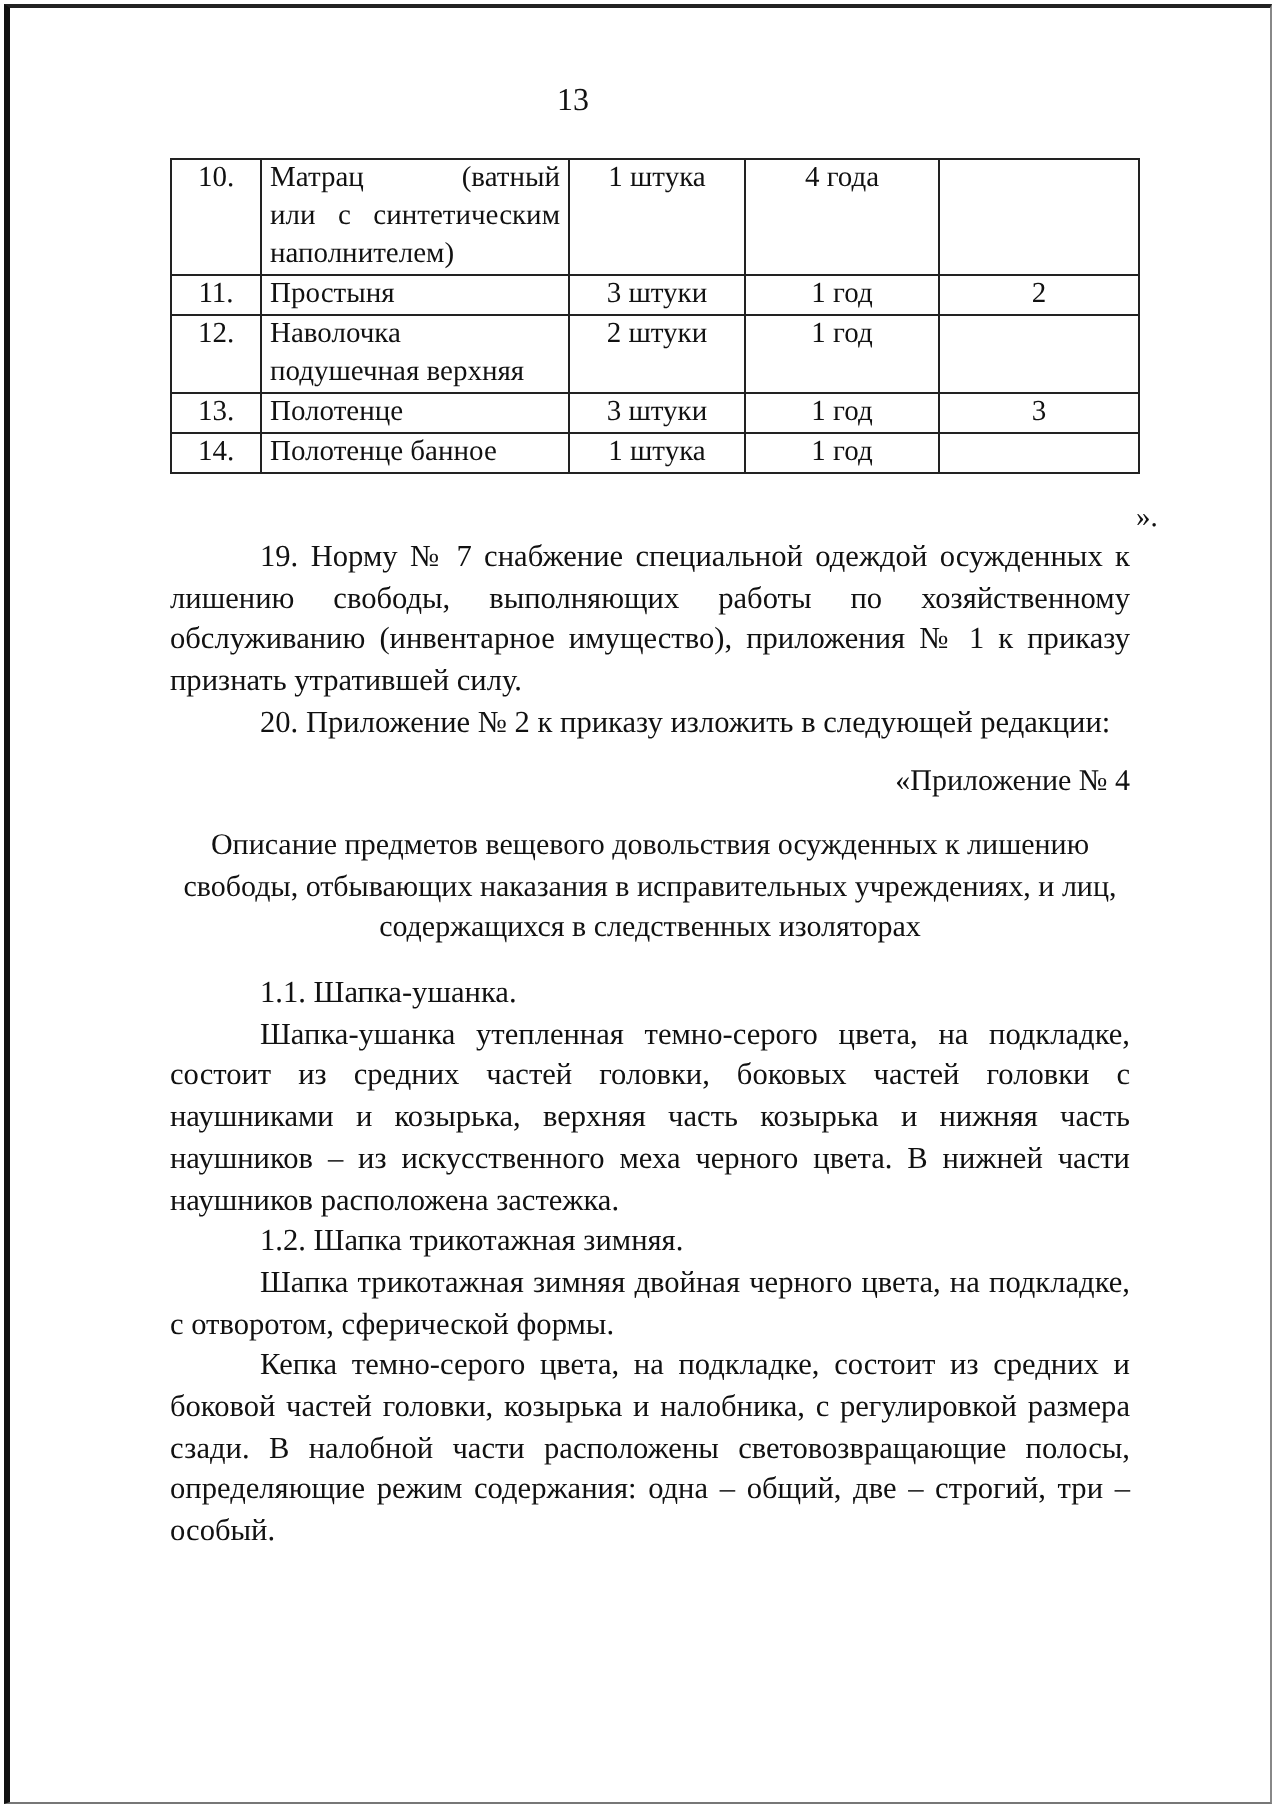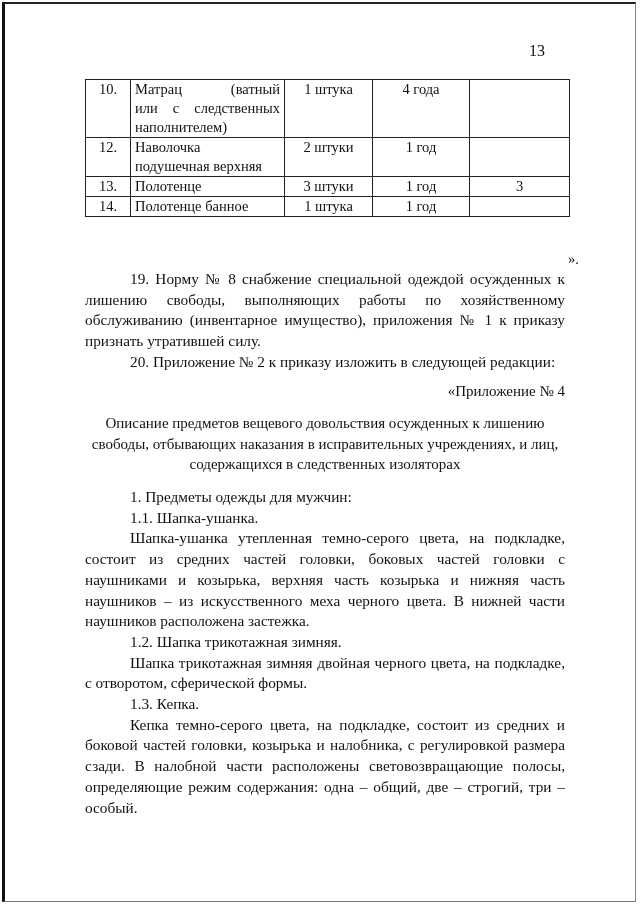--- a/index.html
+++ b/index.html
@@ -1,18 +1,18 @@
 <!DOCTYPE html>
 <html><head>
 <meta charset="utf-8">
 <style>
   html, body { margin:0; padding:0; background:#ffffff; }
   body { width:640px; height:905px; position:relative; overflow:hidden; font-family:"Liberation Serif","DejaVu Serif",serif; color:#111; }
   .page-frame { position:absolute; left:2px; top:2px; width:634px; height:900px; border-left:3px solid #111; border-top:2px solid #222; border-right:1px solid #888; border-bottom:1px solid #777; box-sizing:border-box; }
-  .page-num { position:absolute; left:4px; width:541px; top:42px; text-align:right; font-size:16px; }
+  .page-num { position:absolute; left:16px; width:541px; top:42px; text-align:center; font-size:16px; }
   table.norm { position:absolute; left:85px; top:79px; border-collapse:collapse; font-size:14.5px; line-height:19px; }
   table.norm td { border:1.5px solid #222; padding:0 4px; vertical-align:top; }
   td.c1 { width:36px; text-align:center;margin-top:20px; }
   td.c2 { width:145px; text-align:left; }
   td.c3 { width:79px; text-align:center; }
   td.c4 { width:88px; text-align:center; }
   td.c5 { width:91px; text-align:center; }
   td.c2 .just { text-align:justify; text-align-last:justify; display:block; }
   .closing { position:absolute; left:568px; top:251px; font-size:14.5px; }
   .text { position:absolute; left:85px; width:480px; font-size:15.3px; line-height:20.7px; }
@@ -27,26 +27,33 @@
 <div class="page-frame"></div>
 
 <div class="page-num">13</div>
 
 <table class="norm">
   <tbody>
       <tr style="height:56px;">
     <td class="c1">10.</td>
     <td class="c2">
       <span class="just">Матрац (ватный</span>
-      <span class="just">или с следственных</span>
+      <span class="just">или с синтетическим</span>
       <span style="display:block">наполнителем)</span>
     </td>
     <td class="c3">1 штука</td>
     <td class="c4">4 года</td>
     <td class="c5"></td>
+  </tr>
+  <tr>
+    <td class="c1">11.</td>
+    <td class="c2">Простыня</td>
+    <td class="c3">3 штуки</td>
+    <td class="c4">1 год</td>
+    <td class="c5">2</td>
   </tr>
   <tr>
     <td class="c1">12.</td>
     <td class="c2">
       <span style="display:block">Наволочка</span>
       <span style="display:block">подушечная верхняя</span>
     </td>
     <td class="c3">2 штуки</td>
     <td class="c4">1 год</td>
     <td class="c5"></td>
@@ -64,29 +71,27 @@
     <td class="c3">1 штука</td>
     <td class="c4">1 год</td>
     <td class="c5"></td>
   </tr>
 </tbody>
   </table>
 
 <div class="closing">».</div>
 
 <div class="text" style="top:269px;">
-  <p class="p ind">19. Норму № 8 снабжение специальной одеждой осужденных к лишению свободы, выполняющих работы по хозяйственному обслуживанию (инвентарное имущество), приложения № 1 к приказу признать утратившей силу.</p>
+  <p class="p ind">19. Норму № 7 снабжение специальной одеждой осужденных к лишению свободы, выполняющих работы по хозяйственному обслуживанию (инвентарное имущество), приложения № 1 к приказу признать утратившей силу.</p>
   <p class="p ind">20. Приложение № 2 к приказу изложить в следующей редакции:</p>
 </div>
 
 <div class="right">«Приложение № 4</div>
 
 <div class="title">Описание предметов вещевого довольствия осужденных к лишению свободы, отбывающих наказания в исправительных учреждениях, и лиц, содержащихся в следственных изоляторах</div>
 
 <div class="text" style="top:487px;">
-  <p class="p ind">1. Предметы одежды для мужчин:</p>
   <p class="p ind">1.1. Шапка-ушанка.</p>
   <p class="p ind">Шапка-ушанка утепленная темно-серого цвета, на подкладке, состоит из средних частей головки, боковых частей головки с наушниками и козырька, верхняя часть козырька и нижняя часть наушников – из искусственного меха черного цвета. В нижней части наушников расположена застежка.</p>
   <p class="p ind">1.2. Шапка трикотажная зимняя.</p>
   <p class="p ind">Шапка трикотажная зимняя двойная черного цвета, на подкладке, с отворотом, сферической формы.</p>
-  <p class="p ind">1.3. Кепка.</p>
   <p class="p ind">Кепка темно-серого цвета, на подкладке, состоит из средних и боковой частей головки, козырька и налобника, с регулировкой размера сзади. В налобной части расположены световозвращающие полосы, определяющие режим содержания: одна – общий, две – строгий, три – особый.</p>
 </div>
 
 </body></html>

